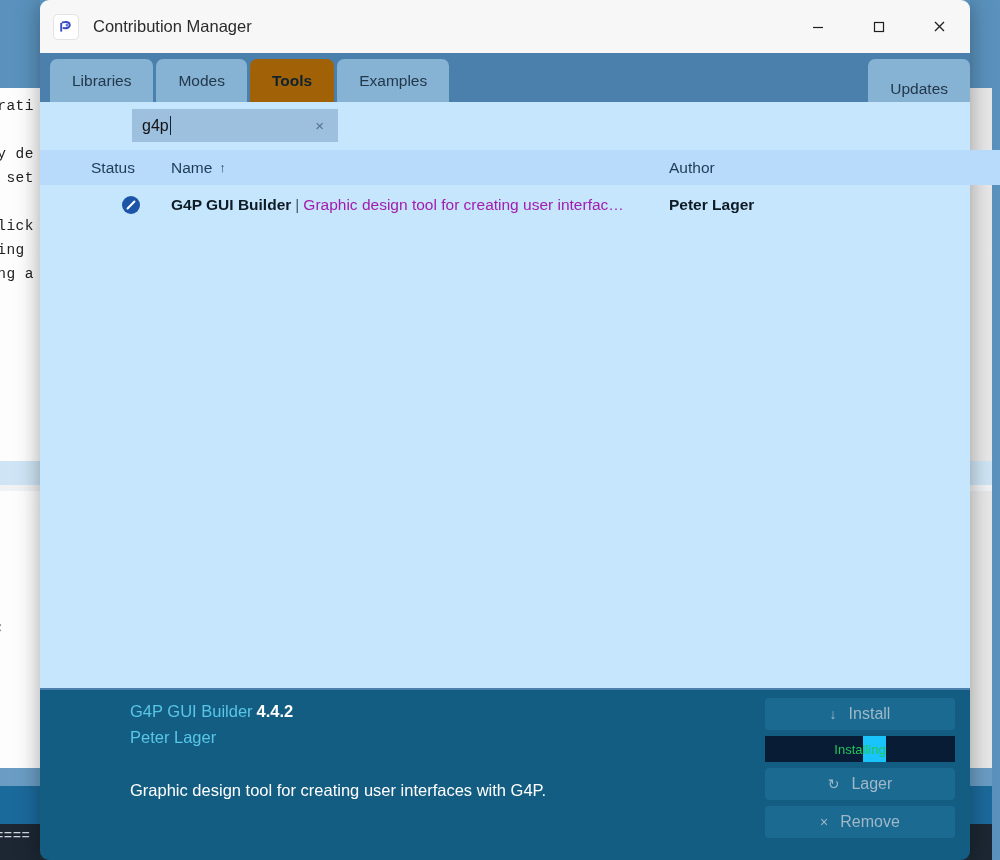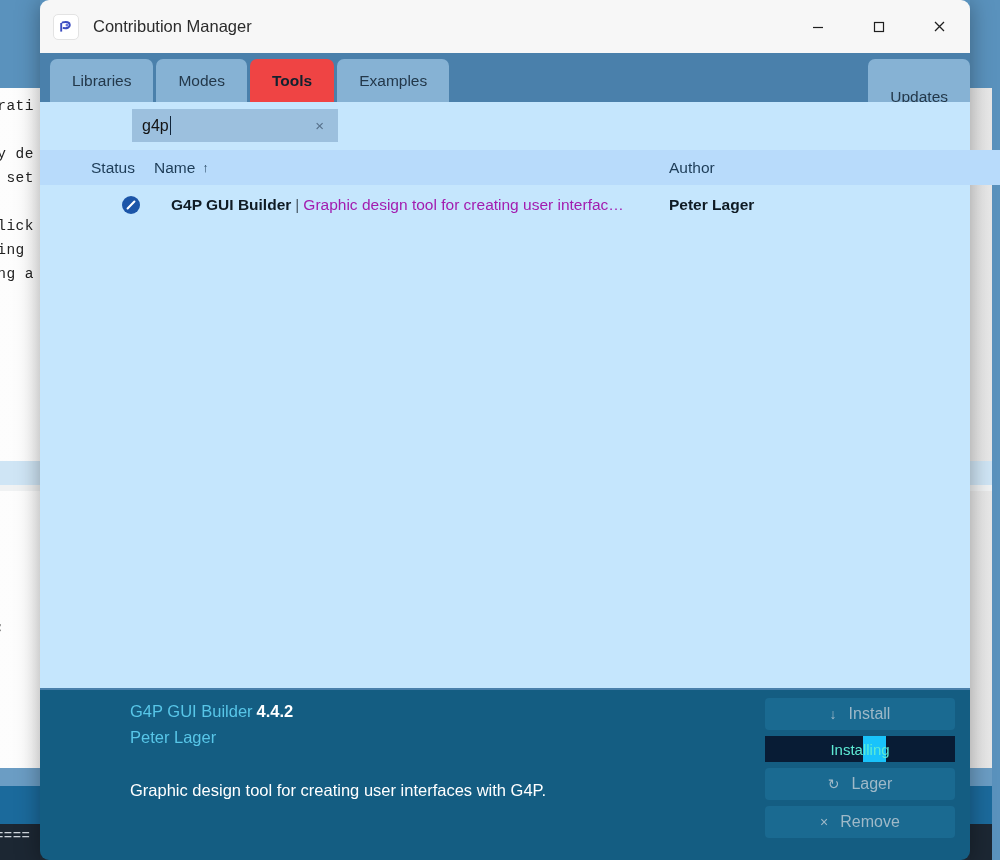--- a/index.html
+++ b/index.html
@@ -156,29 +156,29 @@
     height: 43px;
     padding: 0 22px;
     display: flex; align-items: center;
     font-size: 15.5px;
     color: #23384a;
     background: #86b2d4;
     border-radius: 7px 7px 0 0;
     margin-right: 3px;
   }
   .tab.active {
-    background: #ef4444;
+    background: #a16207;
     color: #10222f;
     font-weight: bold;
   }
   .tab-updates {
     position: absolute;
     right: 0px; top: 6px;
     height: 43px;
-    padding: 16px 22px;
+    padding: 8px 22px;
     display: flex; align-items: center;
     font-size: 15.5px;
     color: #23384a;
     background: #86b2d4;
     border-radius: 7px 7px 0 0;
   }
 
   
   .searchbar {
     position: absolute;
@@ -218,21 +218,21 @@
     left: 0; top: 150px;
     width: 930px; height: 35px;
     background: #b8dbfb;
     display: flex;
     align-items: center;
     font-size: 15.5px;
     color: #1d3c57;
     padding-left: 48px;
   }
   .th-status { position: absolute; left: 51px; }
-  .th-name   { position: absolute; left: 114px; display: flex; align-items: center; gap: 7px; }
+  .th-name   { position: absolute; left: 131px; display: flex; align-items: center; gap: 7px; }
   .th-author { position: absolute; left: 629px; }
   .sort-arrow { font-size: 13px; color: #1d3c57; }
 
   
   .list {
     position: absolute;
     left: 0; top: 185px;
     width: 930px; height: 503px;
     background: #c5e6fd;
     border-bottom: 2px solid #4a80ab;
@@ -334,22 +334,22 @@
   }
   .progress-chunk {
     position: absolute;
     left: 98px; top: 0;
     width: 23px; height: 26px;
     background: #19c3fb;
   }
   .progress-label {
     position: relative;
     z-index: 2;
-    font-size: 15px;
-    color: #5eead4;
+    font-size: 13px;
+    color: #22c55e;
   }
 </style>
 </head>
 <body>
 
 <div id="root">
 
   <div class="bg-window">
     <div class="bg-editor"></div>
     <div class="bg-sel-band"></div>

